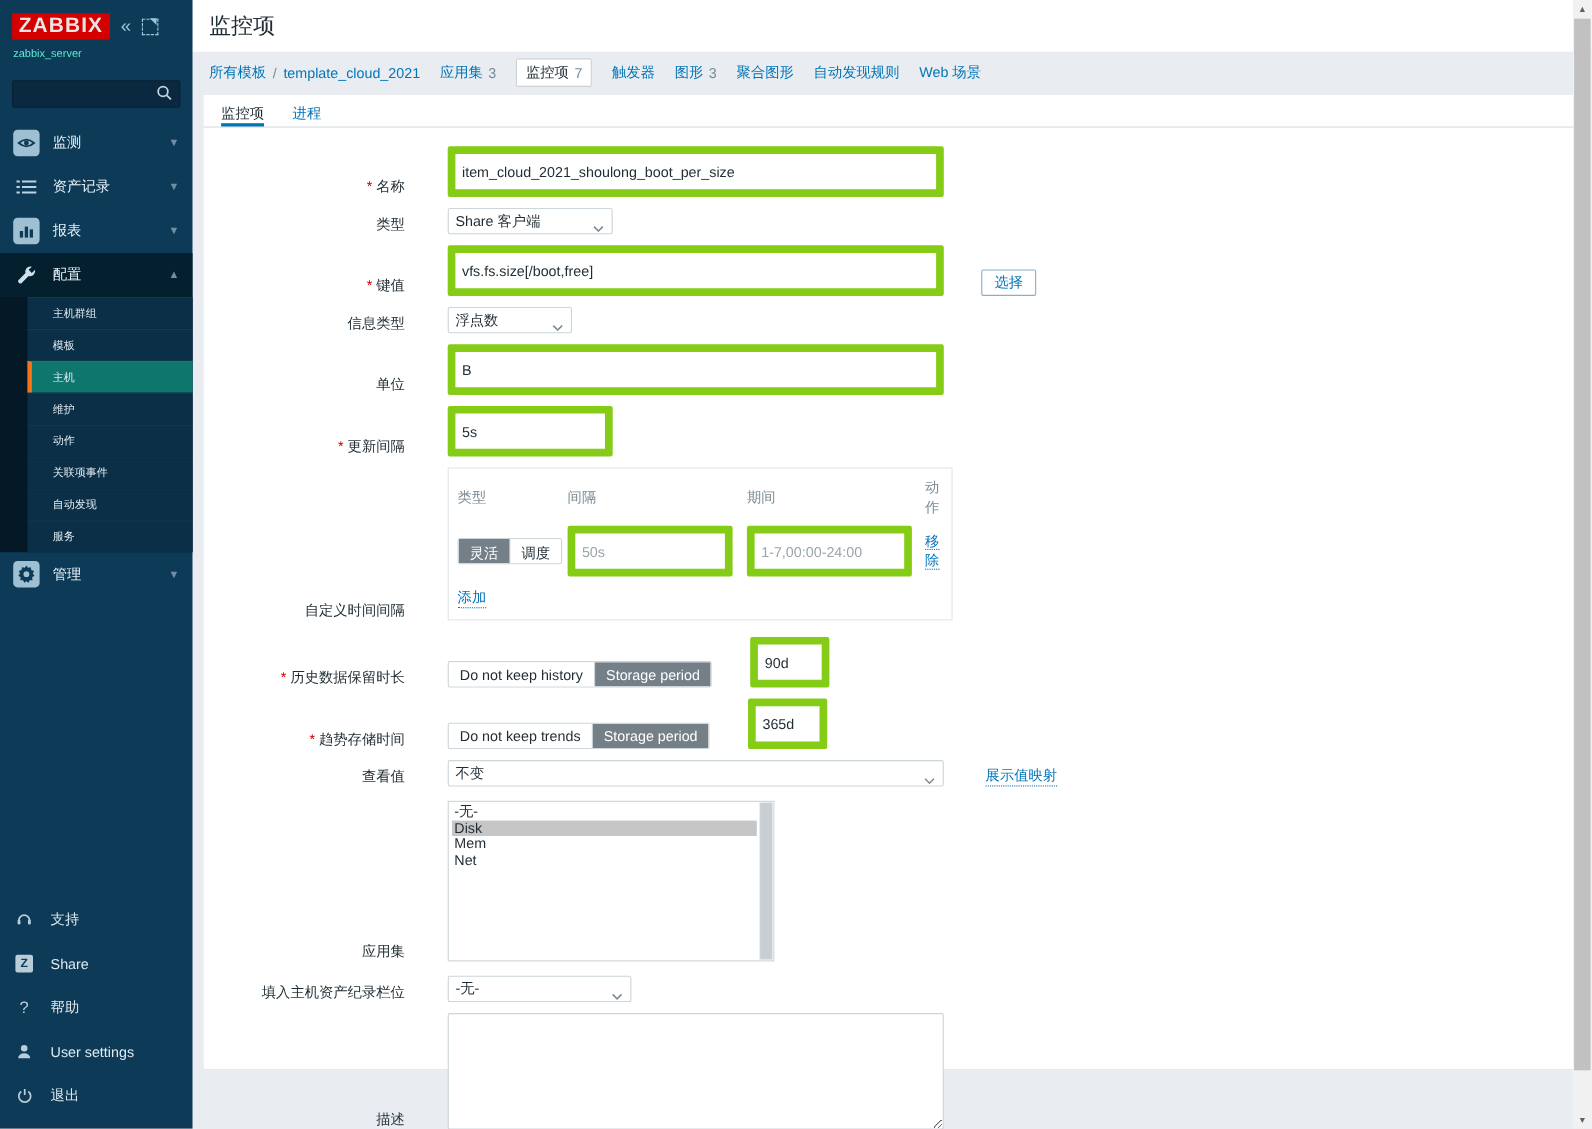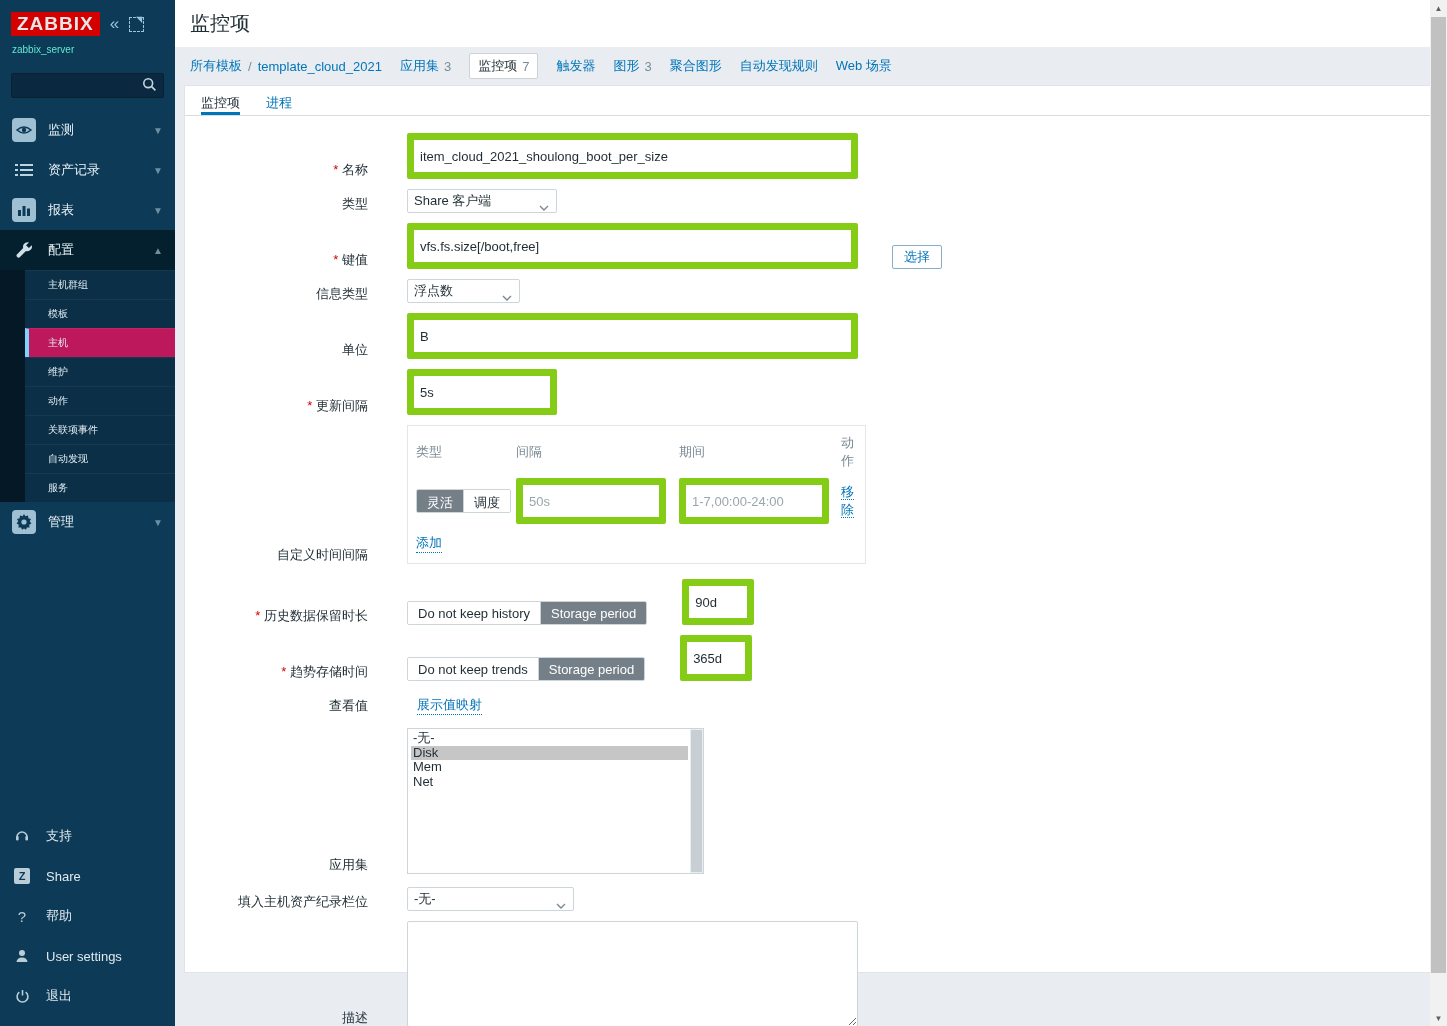--- a/index.html
+++ b/index.html
@@ -20,21 +20,21 @@
 
   .menu-item { display:flex; align-items:center; height:40px; padding:0 12px 0 12px; gap:12px; cursor:pointer; }
   .menu-item .mi-label { flex:1; font-size:13px; }
   .menu-item.expanded { background:#04202f; }
   .icon-sq { width:24px; height:24px; border-radius:4px; background:#9fc0d3; display:flex; align-items:center; justify-content:center; flex-shrink:0; }
   .icon-plain { width:24px; height:24px; display:flex; align-items:center; justify-content:center; flex-shrink:0; }
   .chev { color:#6f8ea1; font-size:10px; }
 
   .submenu { background:#041826; }
   .submenu-item { margin-left:25px; background:#0a2f46; padding:7px 10px 7px 23px; border-top:1px solid rgba(255,255,255,0.05); color:#e2ecf2; cursor:pointer; font-size:10px; }
-  .submenu-item.active { background:#be185d; border-left:4px solid #7dd3fc; padding-left:19px; }
+  .submenu-item.active { background:#0f766e; border-left:4px solid #f97316; padding-left:19px; }
 
   .sidebar-footer { position:absolute; bottom:10px; left:0; right:0; }
   .foot-item { display:flex; align-items:center; height:40px; padding:0 12px; gap:14px; cursor:pointer; color:#dfe9ef; }
   .foot-icon { width:20px; height:20px; display:flex; align-items:center; justify-content:center; color:#b9cdd9; font-size:15px; flex-shrink:0; }
   .share-badge { width:16px; height:16px; background:#b9cdd9; color:#0d3a56; font-weight:bold; font-size:11px; display:flex; align-items:center; justify-content:center; border-radius:2px; }
 
   
   .main { position:absolute; left:175px; top:0; right:0; height:1026px; }
   .page-header { background:#fff; height:47px; display:flex; align-items:center; padding-left:15px; }
   .page-title { font-size:20px; font-weight:500; color:#1f2c33; }
@@ -355,20 +355,26 @@
         <div class="lbl">趋势存储时间</div>
         <span class="seg-group">
           <span class="seg">Do not keep trends</span>
           <span class="seg active">Storage period</span>
         </span>
         <input class="inp w72" style="margin-left: 7px;" value="365d">
       </div>
 
       <div class="frow">
         <div class="lbl">查看值</div>
+        <div class="fake-select" style="width:451px">
+          <span>不变</span>
+          <span class="caret"><svg width="10" height="6" viewBox="0 0 10 6">
+                <polyline points="1,1 5,5 9,1" fill="none" stroke="#7a8a94" stroke-width="1.4"></polyline>
+              </svg></span>
+        </div>
         <span class="link dotted" style="margin-left:10px; margin-top:5px">展示值映射</span>
       </div>
 
 
       <div class="frow" style="margin-top:13px">
         <div class="lbl">应用集</div>
         <div class="listbox">
           <div class="lb-opt">-无-</div>
           <div class="lb-opt selected">Disk</div>
           <div class="lb-opt">Mem</div>

